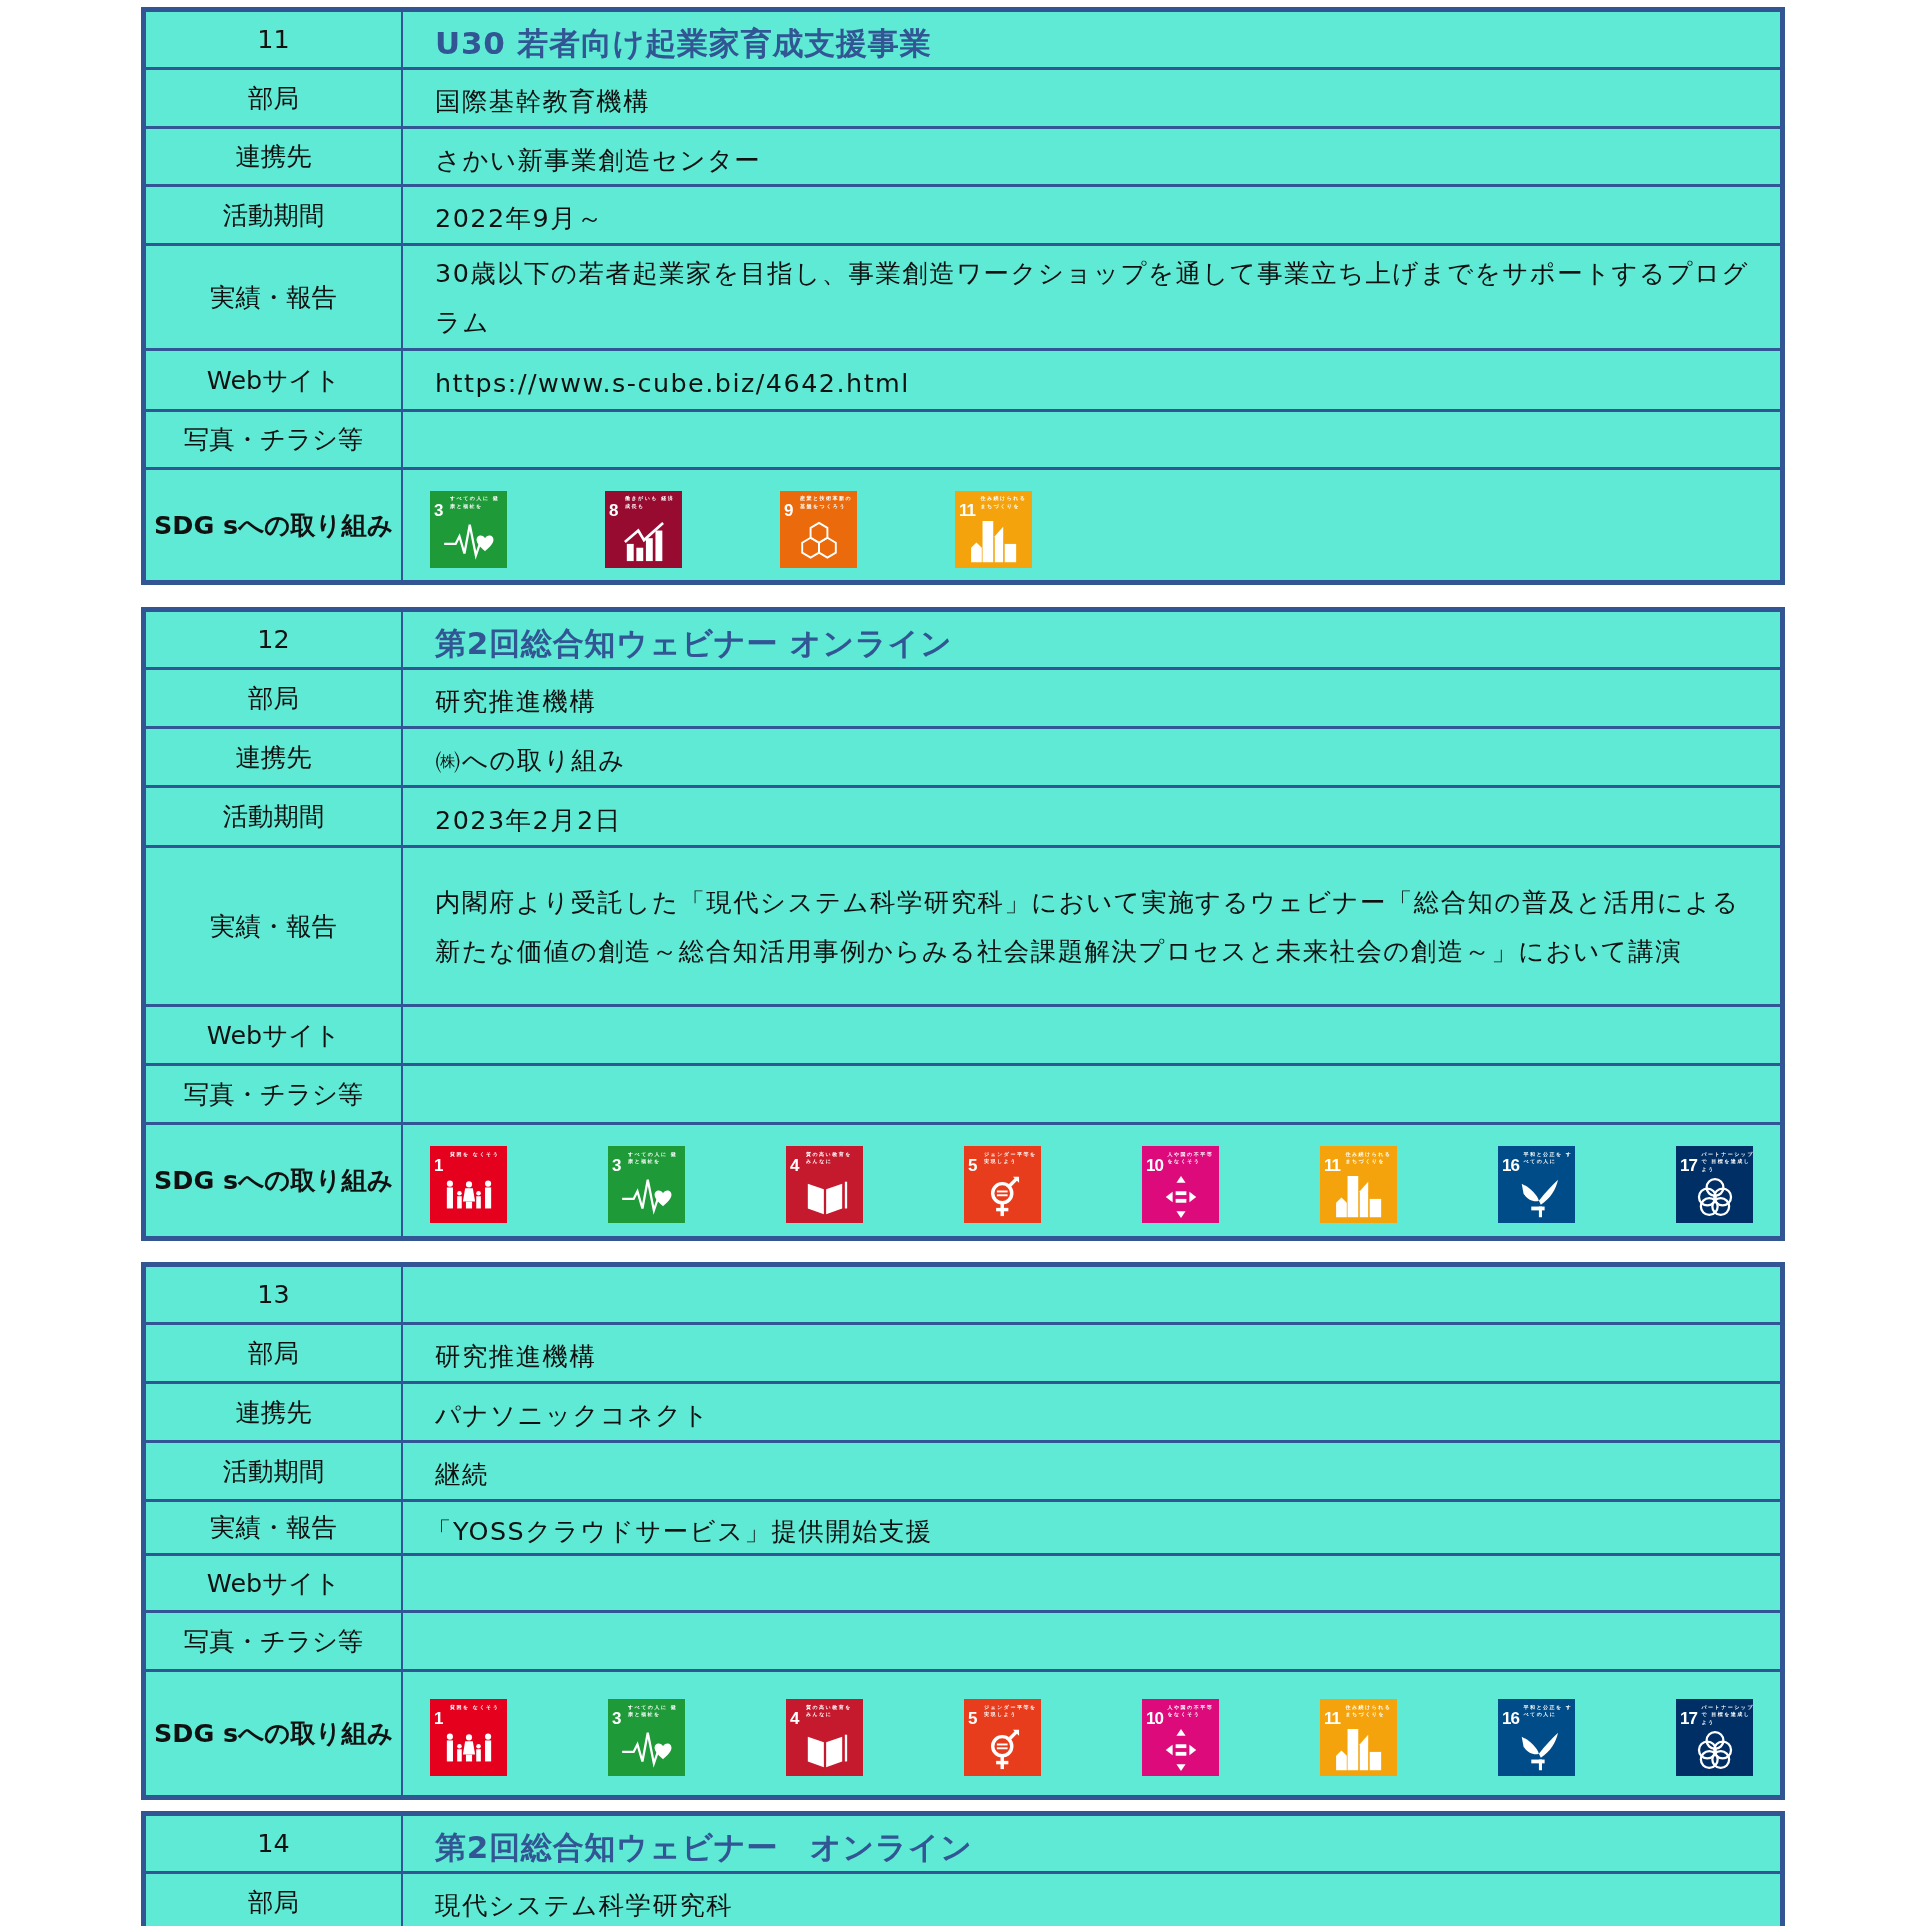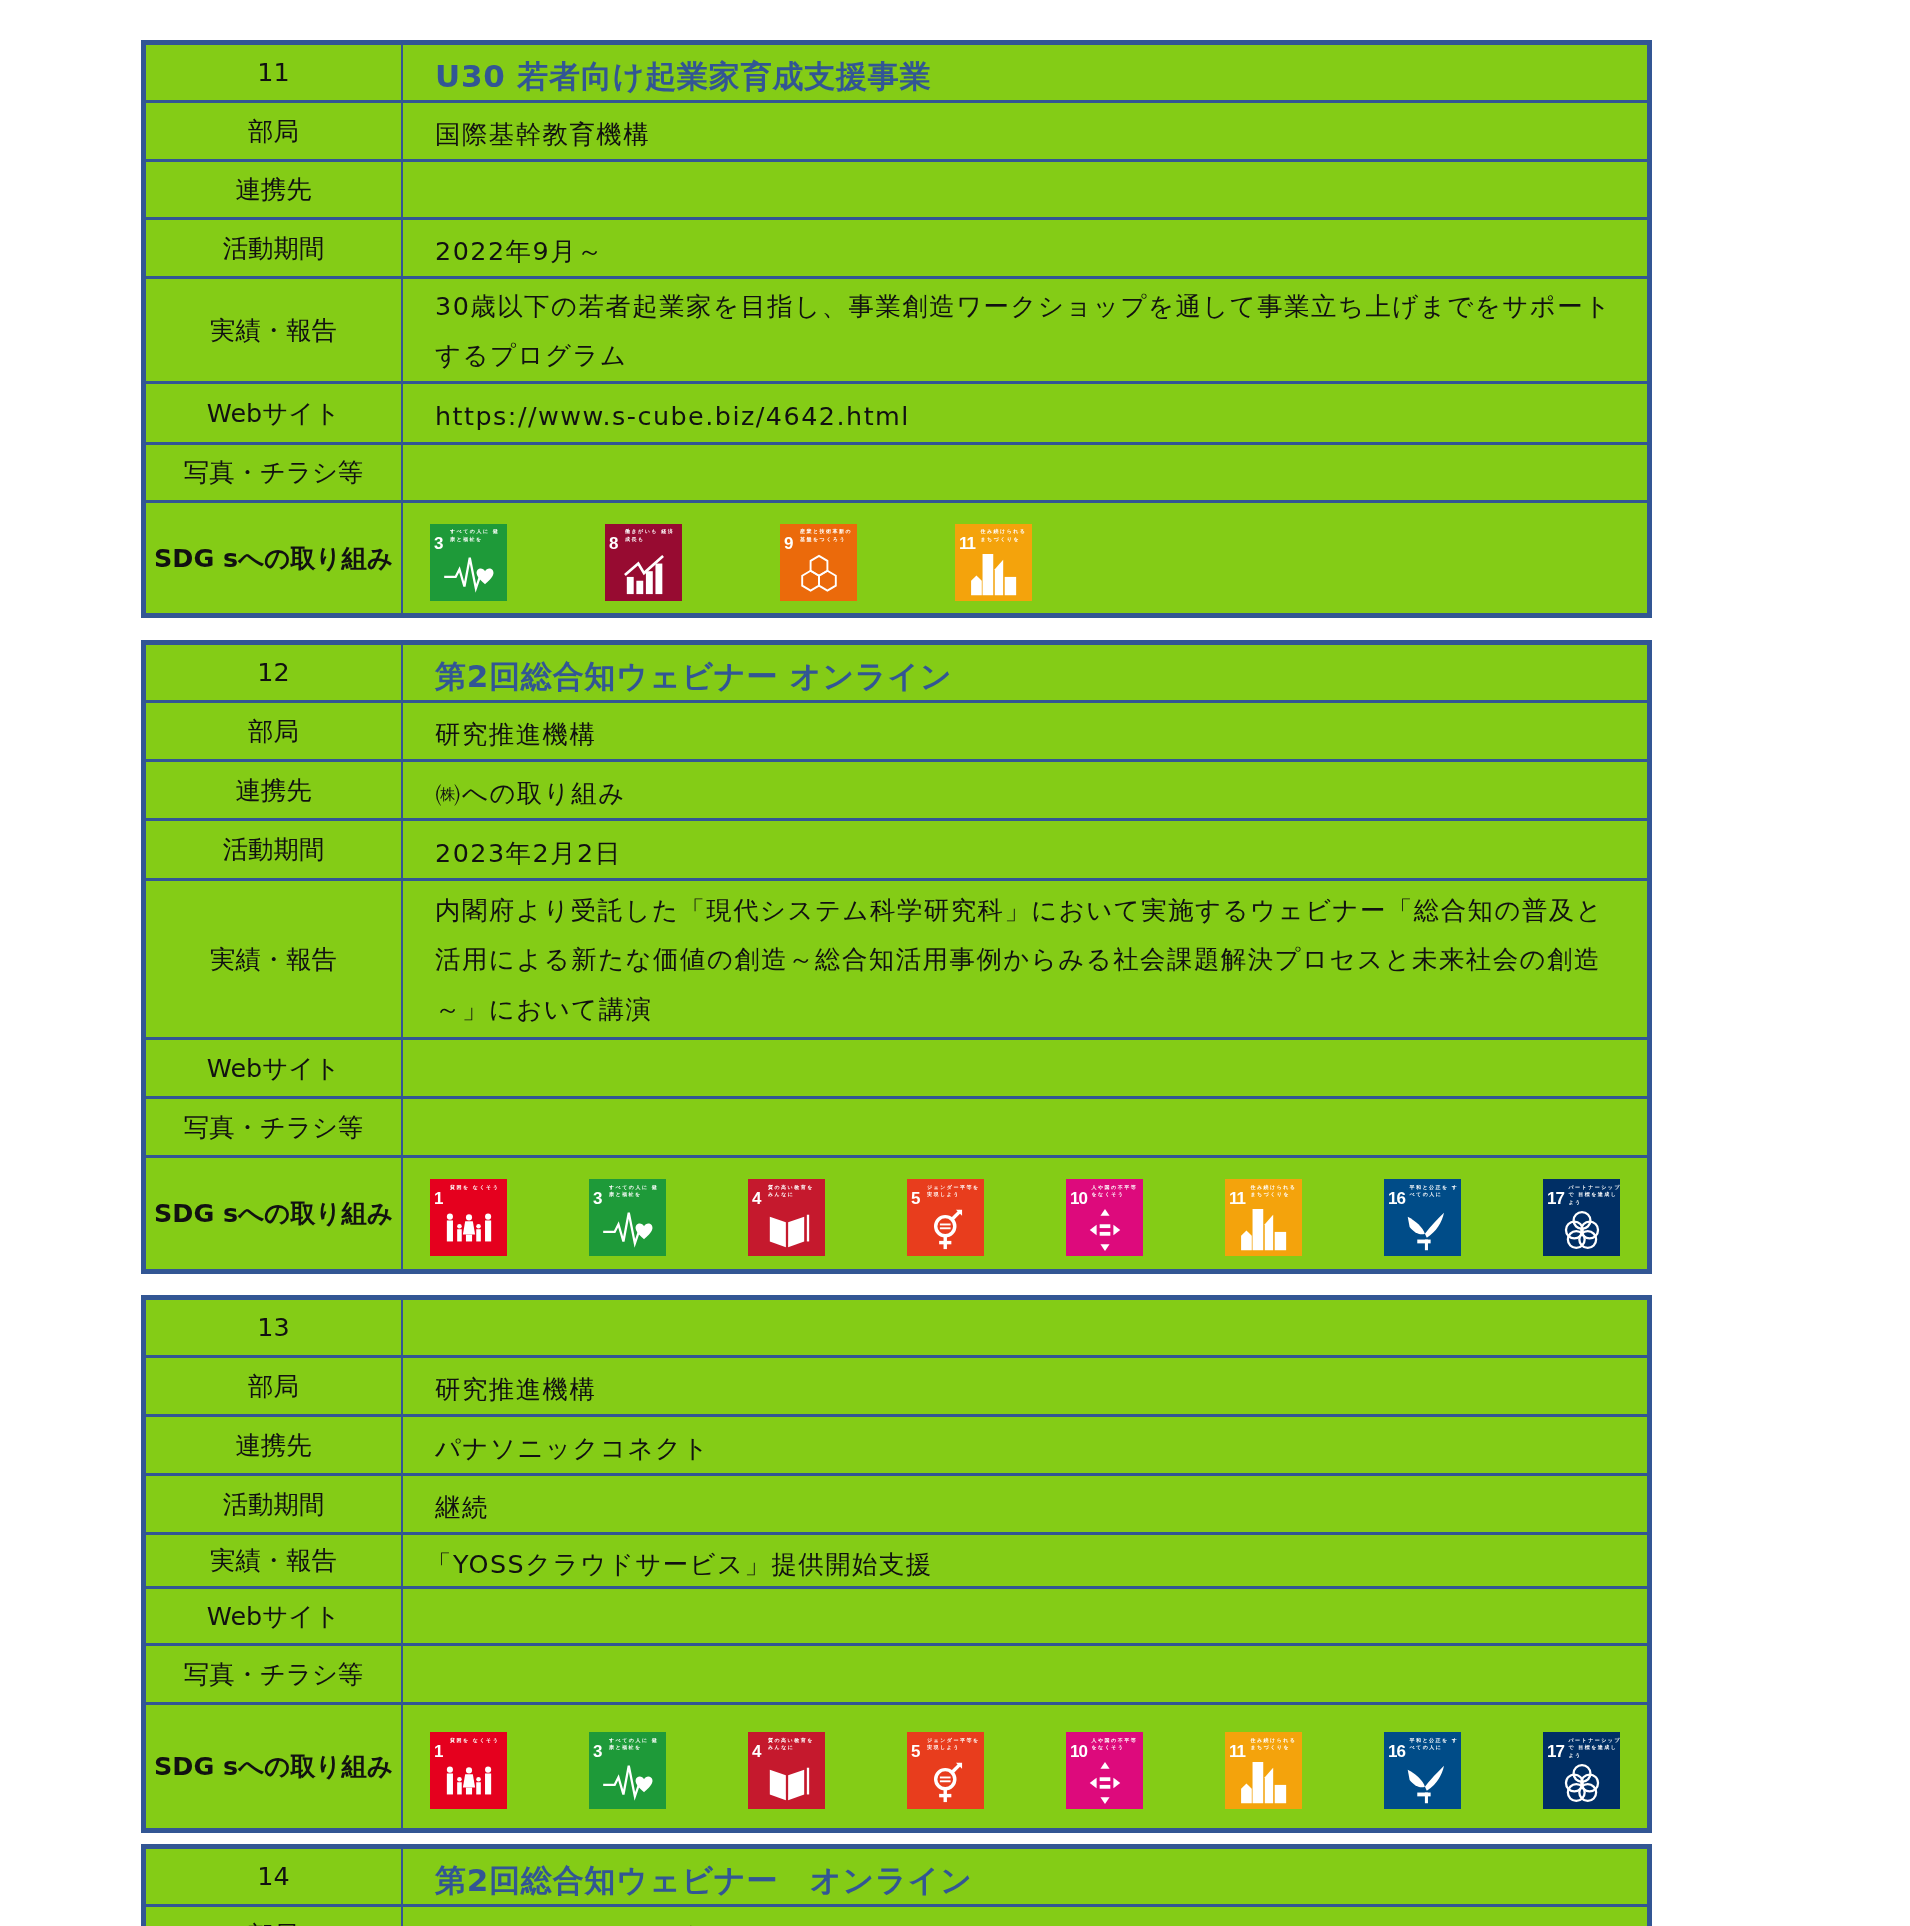--- a/index.html
+++ b/index.html
@@ -1,19 +1,19 @@
 <!DOCTYPE html>
 <html style="font-size:6.2px"><head>
 <meta charset="utf-8">
 <style>
   html, body { margin:0; padding:0; background:#ffffff; }
   body { width:1911px; height:2473px; position:relative; overflow:hidden;
          font-family:"DejaVu Sans","Liberation Sans",sans-serif; color:#111; }
-  .block { position:absolute; left:141px; width:1511px; box-sizing:border-box;
-           border:5.8px solid #325694; background:#84cc16;margin-top:33px; }
+  .block { position:absolute; left:141px; width:1644px; box-sizing:border-box;
+           border:5.8px solid #325694; background:#5eead4; }
   .row { display:flex; box-sizing:border-box; border-top:3.1px solid #325694; }
   .row:first-child { border-top:none; }
   .lbl { width:257px; flex:none; box-sizing:border-box; border-right:2.3px solid #325694;
          display:flex; align-items:center; justify-content:center; text-align:center;
          font-size:25.4px; line-height:1.6; }
   .val { flex:1; box-sizing:border-box; padding:8px 27px 0 32px; display:flex; align-items:center;
          font-size:25.4px; line-height:1.95; letter-spacing:1.5px;border-radius:15px; }
   .val.multi { align-items:flex-start; padding-top:2.3px; }
   .title { color:#325694; font-weight:bold; font-size:31px; letter-spacing:0.8px; }
   .sdg-lbl { line-height:1.9;font-weight:bold; }
@@ -32,20 +32,21 @@
   <div class="row" style="height:55px;">
     <div class="lbl">11</div>
     <div class="val title">U30 若者向け起業家育成支援事業</div>
   </div>
   <div class="row" style="height:59px;">
     <div class="lbl">部局</div>
     <div class="val">国際基幹教育機構</div>
   </div>
   <div class="row" style="height:58px;">
     <div class="lbl">連携先</div>
+    <div class="val">さかい新事業創造センター</div>
   </div>
   <div class="row" style="height:59px;">
     <div class="lbl">活動期間</div>
     <div class="val">2022年9月～</div>
   </div>
   <div class="row" style="height:105px;">
     <div class="lbl">実績・報告</div>
     <div class="val multi" style="align-items:center;">30歳以下の若者起業家を目指し、事業創造ワークショップを通して事業立ち上げまでをサポートするプログラム</div>
   </div>
   <div class="row" style="height:61px;">

